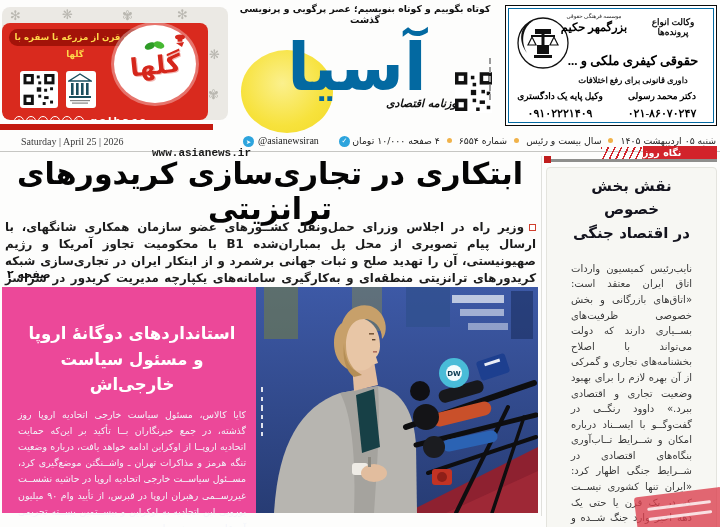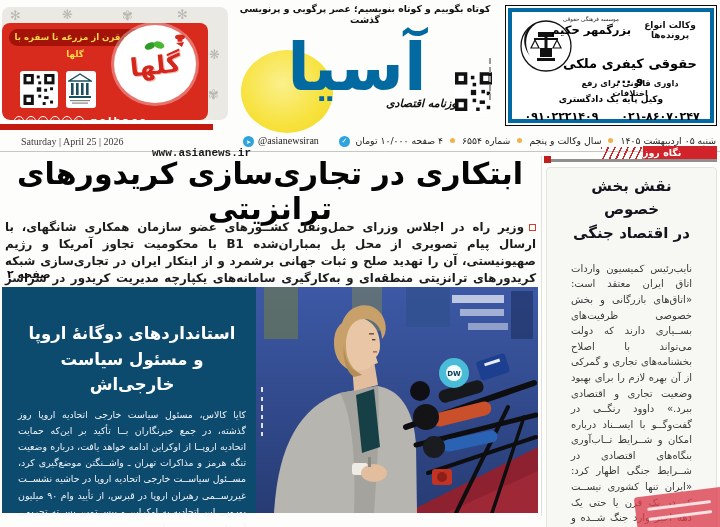--- a/index.html
+++ b/index.html
@@ -37,21 +37,21 @@
        background:radial-gradient(circle at 45% 40%,#fbf08d 0%,#f7e23c 60%,#f2d929 100%);}
   .logo-asia{position:absolute;left:238px;top:14px;width:238px;height:118px;text-align:center;
              font-size:66px;font-weight:bold;color:#0369a1;line-height:108px;direction:rtl;
              letter-spacing:-2px;}
   .logo-sub{position:absolute;left:376px;top:97px;width:96px;text-align:center;font-size:11px;
             font-weight:bold;font-style:italic;color:#111;direction:rtl;}
   .mast-qr{position:absolute;left:455px;top:72px;width:37px;height:41px;background:#fff;}
   
   .legal{position:absolute;left:505px;top:5px;width:212px;height:121px;background:#fff;
          border:1.4px solid #0a0a0a;}
-  .legal-inner{position:absolute;inset:2px;border:4px solid #0369a1;direction:rtl;}
+  .legal-inner{position:absolute;inset:2px;border:1px solid #0369a1;direction:rtl;font-family:Liberation Serif, serif;}
   .legal-logo{position:absolute;left:4px;top:6px;width:58px;height:58px;}
   .legal-org-small{position:absolute;right:84px;top:4px;width:70px;text-align:center;
                    font-size:5.5px;color:#222;}
   .legal-org{position:absolute;right:72px;top:11px;width:94px;text-align:center;font-size:11.5px;
              font-weight:bold;color:#000;}
   .legal-services-title{position:absolute;right:4px;top:8px;width:72px;text-align:center;
                         font-size:9px;font-weight:bold;color:#111;}
   .legal-main{position:absolute;right:10px;top:44px;width:140px;text-align:center;font-size:13px;
               font-weight:bold;color:#000;}
   .legal-arb{position:absolute;right:14px;top:66px;width:132px;text-align:center;font-size:8.4px;
@@ -79,21 +79,21 @@
   
   .headline-main{position:absolute;left:2px;top:156px;width:536px;text-align:center;direction:rtl;
                  font-size:30px;font-weight:bold;color:#050505;letter-spacing:-1px;}
   .lede{position:absolute;left:5px;top:219px;width:531px;direction:rtl;text-align:justify;
         text-align-last:center;font-size:11.8px;font-weight:bold;color:#1c1c1c;line-height:1.45;}
   .lede-bullet{display:inline-block;width:7px;height:7px;border:1.6px solid #d0402f;background:#fff;
                margin-left:5px;}
   .lede-ref{position:absolute;left:7px;top:268px;font-size:11px;font-weight:bold;color:#111;}
   
   .photo-block{position:absolute;left:2px;top:287px;width:536px;height:226px;display:flex;}
-  .blue-panel{width:254px;height:226px;background:#0c4a6e;color:#fff;padding:34px 10px 0 16px;
+  .blue-panel{width:254px;height:226px;background:#ec4899;color:#fff;padding:34px 10px 0 16px;
               direction:rtl;}
   .bp-head{text-align:center;font-size:16.5px;font-weight:bold;line-height:1.55;}
   .bp-body{margin-top:9px;font-size:9.4px;line-height:1.72;text-align:justify;color:#f2f4fa;}
   .bp-ref{margin-top:2px;text-align:left;font-size:10.5px;font-weight:bold;}
   .photo{width:282px;height:226px;}
   
   .col-divider{position:absolute;left:541px;top:156px;height:360px;width:1px;background:#e0e0dc;}
   .rcol{position:absolute;left:546px;top:146px;width:171px;}
   .sec-head{position:relative;height:17px;margin-bottom:4px;}
   .sec-label{position:absolute;right:0;top:0;width:74px;height:14px;background:#d2232a;color:#fff;
@@ -232,39 +232,40 @@
           <rect x="22" y="30" width="12" height="9" fill="#111"></rect>
           <rect x="19" y="40" width="18" height="3" fill="#111"></rect>
         </svg>
       </div>
       <div class="legal-org-small">موسسه فرهنگی حقوقی</div>
       <div class="legal-org">بزرگمهر حکیم</div>
       <div class="legal-services-title">وکالت انواع پرونده‌ها</div>
       <div class="legal-main">حقوقی کیفری ملکی و ...</div>
       <div class="legal-arb">داوری قانونی برای رفع اختلافات</div>
       <div class="legal-row">
+        <div class="legal-cell">دکتر محمد رسولی</div>
         <div class="legal-cell">وکیل پایه یک دادگستری</div>
       </div>
       <div class="legal-phones">
         <div class="legal-phone">۰۲۱-۸۶۰۷۰۲۴۷</div>
         <div class="legal-phone">۰۹۱۰۲۲۲۱۴۰۹</div>
       </div>
     </div>
   </div>
 
   <div class="dateline">
     <span class="dl-en">Saturday | April 25 | 2026</span>
     <span class="dl-web">www.asianews.ir</span>
     <span class="dl-tg">➤</span>
     <span class="dl-handle">@asianewsiran</span>
     <span class="dl-check">✓</span>
     <div class="dl-right">
       <span>شنبه  ۰۵  اردیبهشت  ۱۴۰۵</span>
       <span class="dl-dot"></span>
-      <span>سال وکالت و پنجم</span>
+      <span>سال بیست و رئیس</span>
       <span class="dl-dot"></span>
       <span>شماره ۶۵۵۴</span>
       <span class="dl-dot"></span>
       <span>۴ صفحه  ۱۰/۰۰۰ تومان</span>
     </div>
   </div>
 
   <div class="headline-main">ابتکاری در تجاری‌سازی کریدورهای ترانزیتی</div>
   <div class="lede"><span class="lede-bullet"></span><span>وزیر راه در اجلاس وزرای حمل‌ونقل کشــورهای عضو سازمان همکاری شانگهای، با ارسال پیام تصویری از محل پل بمباران‌شده B1 با محکومیت تجاوز آمریکا و رژیم صهیونیستی، آن را تهدید صلح و ثبات جهانی برشمرد و از ابتکار ایران در تجاری‌سازی شبکه کریدورهای ترانزیتی منطقه‌ای و به‌کارگیری سامانه‌های یکپارچه مدیریت کریدور در سراسر مسیر ترانزیتی خبر داد.</span></div>
   <div class="lede-ref">صفحه ۲</div>

